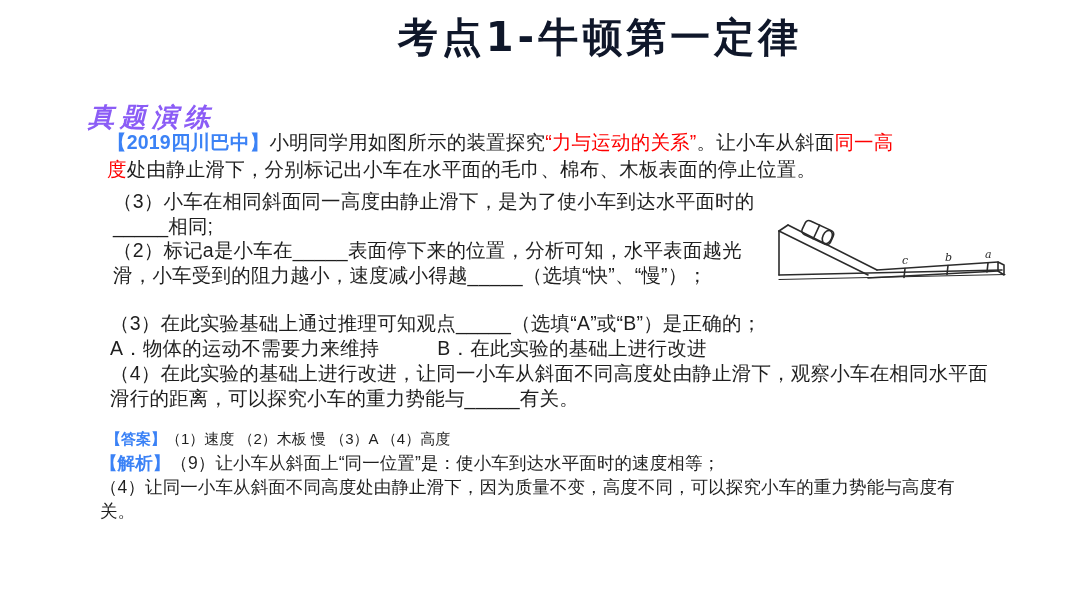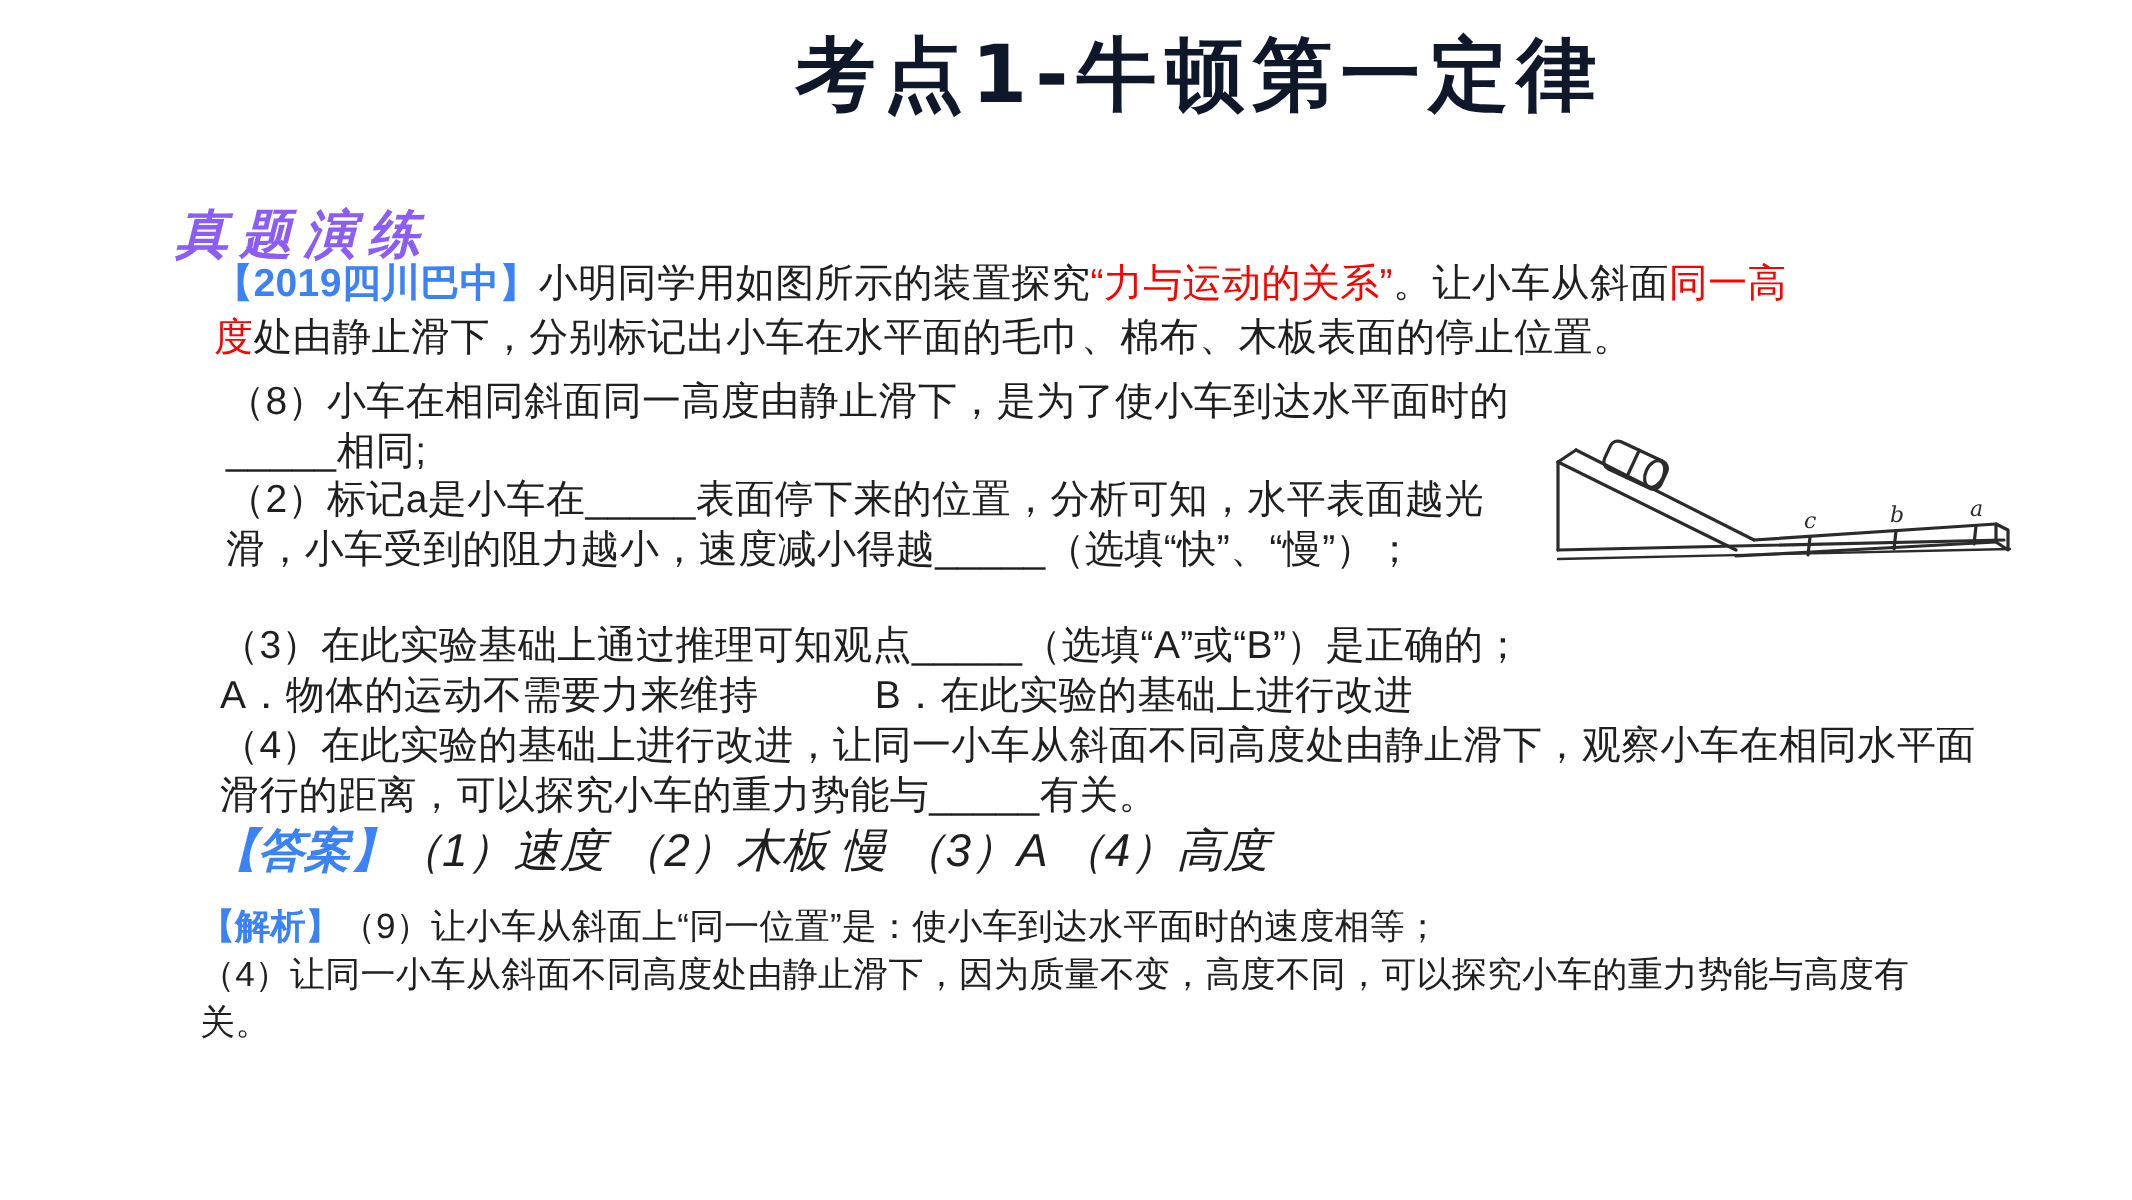--- a/index.html
+++ b/index.html
@@ -39,22 +39,22 @@
     position: absolute; left: 110px; top: 311px; width: 882px;
     line-height: 25px;
   }
   .opt-a { display: inline-block; margin-right: 58px; }
 
   .red { color: #fe0000; }
   .red-bold { color: #3b82f6; font-weight: 700; }
   .bold { font-weight: 700; }
 
   .answer-line {
-    position: absolute; left: 106px; top: 413px; width: 900px;
-    font-size: 23px; line-height: 25px; font-style: italic;
+    position: absolute; left: 106px; top: 426px; width: 900px;
+    font-size: 15px; line-height: 25px;
   }
 
   .analysis {
     position: absolute; left: 100px; top: 451px; width: 888px;
     font-size: 17.5px; line-height: 24px; letter-spacing: 0.1px;
   }
 
   .diagram {
     position: absolute; left: 768px; top: 212px;
     width: 250px; height: 82px;
@@ -72,21 +72,21 @@
 
   <div class="title">考点1-牛顿第一定律</div>
 
   <div class="section-label">真题演练</div>
 
   <div class="para1 txt">
     <span class="red-bold">【2019四川巴中】</span><span>小明同学用如图所示的装置探究</span><span class="red">“力与运动的关系”</span><span>。让小车从斜面</span><span class="red">同一高度</span><span>处由静止滑下，分别标记出小车在水平面的毛巾、棉布、木板表面的停止位置。</span>
   </div>
 
   <div class="q12 txt">
-    <div>（8）小车在相同斜面同一高度由静止滑下，是为了使小车到达水平面时的_____相同;</div>
+    <div>（3）小车在相同斜面同一高度由静止滑下，是为了使小车到达水平面时的_____相同;</div>
     <div>（2）标记a是小车在_____表面停下来的位置，分析可知，水平表面越光滑，小车受到的阻力越小，速度减小得越_____（选填“快”、“慢”）；</div>
   </div>
 
   <div class="diagram">
     <svg viewBox="0 0 250 82">
       <g fill="none" stroke="#2b2b2b" stroke-width="1.6" stroke-linecap="round" stroke-linejoin="round">
 
         <path d="M11,19 L11,63"></path>
         <path d="M11,19 L20,13"></path>
         <path d="M20,13 L109,58"></path>

